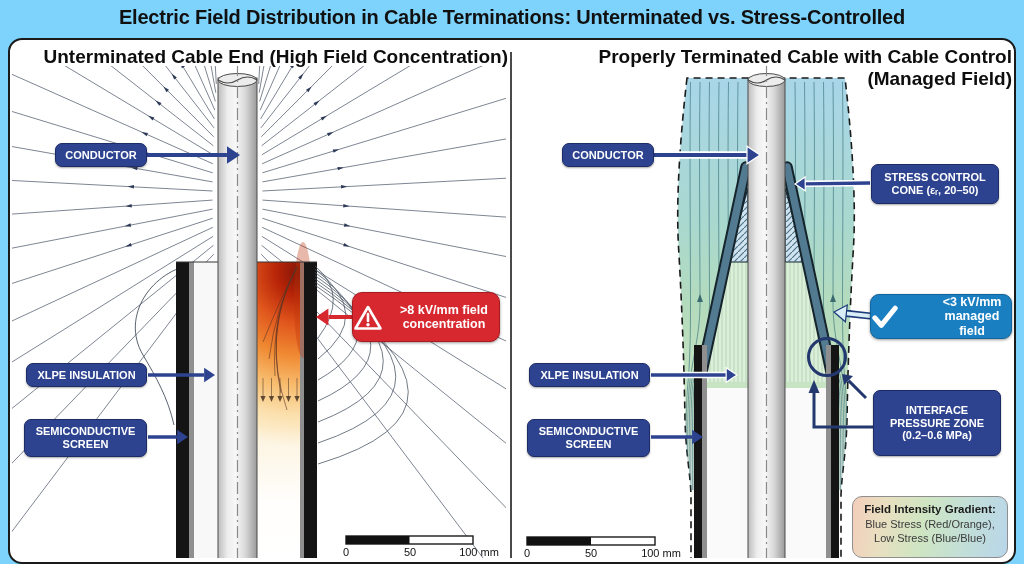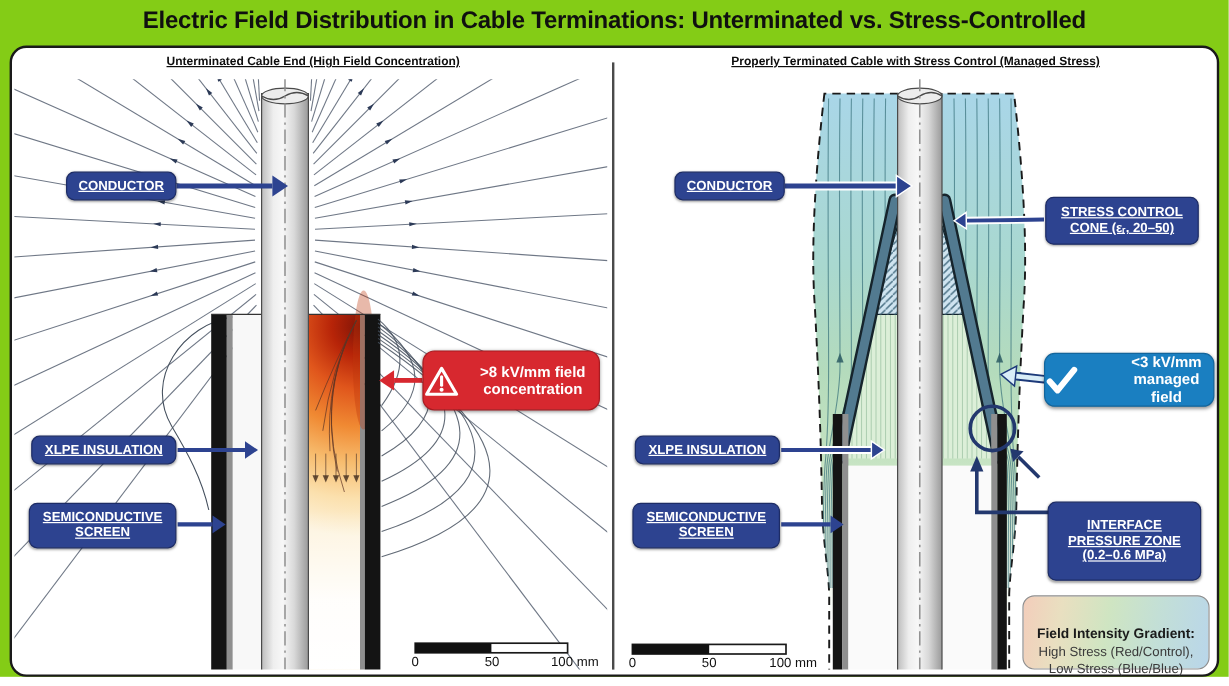--- a/index.html
+++ b/index.html
@@ -1,40 +1,40 @@
 <!DOCTYPE html>
 <html><head>
 <meta charset="utf-8">
 <style>
   html,body{margin:0;padding:0;background:#fff;width:1024px;height:572px;overflow:hidden;
     font-family:"Liberation Sans","DejaVu Sans",sans-serif;}
-  .stage{position:relative;width:1024px;height:564px;background:#84cc16;}
+  .stage{position:relative;width:1024px;height:564px;background:#7dd3fc;}
   .main-title{position:absolute;top:6px;left:0;width:1024px;text-align:center;
     font-size:20px;font-weight:bold;color:#101010;letter-spacing:-0.2px;}
   .frame{position:absolute;left:8px;top:38px;width:1008px;height:526px;box-sizing:border-box;
     border:2.5px solid #1a1a1a;border-radius:14px;background:#fff;}
   .divider{position:absolute;left:510px;top:52px;width:2px;height:506px;background:#4a4a4a;}
-  .panel-title{position:absolute;top:46px;text-align:center;font-size:10px;font-weight:bold;color:#0d0d0d;text-decoration:underline;}
+  .panel-title{position:absolute;top:46px;text-align:right;font-size:19px;font-weight:bold;color:#0d0d0d;}
   .pt-left{left:14px;width:494px;}
   .pt-right{left:514px;width:498px;}
   svg.diag{position:absolute;}
   .navy-label{position:absolute;display:flex;align-items:center;justify-content:center;text-align:center;
     background:#2d4390;border:1.5px solid #1d2c66;border-radius:7px;color:#fff;
     font-size:11px;font-weight:bold;line-height:1.18;box-sizing:border-box;padding:2px 4px;
-    box-shadow:0 1px 2px rgba(0,0,0,.35);text-decoration:underline;}
+    box-shadow:0 1px 2px rgba(0,0,0,.35);}
   .callout{position:absolute;display:flex;align-items:center;gap:6px;border-radius:10px;color:#fff;
     font-size:12.5px;font-weight:bold;line-height:1.15;box-sizing:border-box;padding:5px 0;
     box-shadow:0 1px 3px rgba(0,0,0,.4);}
   .callout-red{background:#d7282f;border:1.5px solid #a81b21;}
   .callout-blue{background:#1a7fc1;border:1.5px solid #12659c;}
   .callout .txt{flex:1;text-align:center;}
   .legend-box{position:absolute;box-sizing:border-box;border:1.5px solid #8f8f8f;border-radius:10px;
     padding:5px 4px;text-align:center;
     background:linear-gradient(100deg,#f3cdbb 0%,#e9dfc0 20%,#cfe5c2 45%,#c3dfd6 70%,#b9d6ea 100%);}
-  .legend-title{font-size:11.5px;font-weight:bold;color:#1b1b1b;line-height:1.3;margin-top:20px;}
+  .legend-title{font-size:11.5px;font-weight:bold;color:#1b1b1b;line-height:1.3;}
   .legend-line{font-size:11px;color:#3a3a3a;line-height:1.3;}
   .tick{position:absolute;transform:translateX(-50%);font-size:11px;color:#111;white-space:nowrap;}
 </style>
 </head>
 <body>
 
 <div class="stage">
 
   <div class="main-title">Electric Field Distribution in Cable Terminations: Unterminated vs. Stress-Controlled</div>
 
@@ -320,21 +320,21 @@
           <polygon points="703,437 692.15,444.35 692.15,429.65" fill="#2d4390"></polygon>
           <path d="M874 427 L814 427 L814 392" fill="none" stroke="#23386e" stroke-width="3"></path>
           <polygon points="814,380 808.5,393 819.5,393" fill="#23386e"></polygon>
           <line x1="866" y1="398" x2="848.5760930650349" y2="380.5760930650349" stroke="#23386e" stroke-width="3"></line>
           <polygon points="842,374 853.0308657865102,376.12132034355966 844.1213203435597,385.03086578651016" fill="#23386e"></polygon>
         </g>
     </g>
   </svg>
 
   <div class="panel-title pt-left">Unterminated Cable End (High Field Concentration)</div>
-  <div class="panel-title pt-right">Properly Terminated Cable with Stress Control (Managed Stress)</div>
+  <div class="panel-title pt-right">Properly Terminated Cable with Cable Control (Managed Field)</div>
 
   <div class="navy-label" style="left:55px;top:143px;width:92px;height:24px;">CONDUCTOR</div>
   <div class="navy-label" style="left:26px;top:363px;width:121px;height:24px;">XLPE INSULATION</div>
   <div class="navy-label" style="left:24px;top:419px;width:123px;height:38px;">SEMICONDUCTIVE SCREEN</div>
   <div class="callout callout-red" style="left:352px;top:292px;width:148px;height:50px;">
     <svg width="30" height="27" viewBox="0 0 30 27">
       <path d="M15 3 L27.5 24.5 H2.5 Z" fill="none" stroke="#fff" stroke-width="2.6" stroke-linejoin="round"></path>
       <line x1="15" y1="10" x2="15" y2="17" stroke="#fff" stroke-width="2.6" stroke-linecap="round"></line>
       <circle cx="15" cy="20.8" r="1.7" fill="#fff"></circle>
     </svg>
@@ -344,25 +344,25 @@
   <div class="navy-label" style="left:562px;top:143px;width:92px;height:24px;">CONDUCTOR</div>
   <div class="navy-label" style="left:871px;top:164px;width:128px;height:40px;">STRESS CONTROL CONE (εᵣ, 20–50)</div>
   <div class="callout callout-blue" style="left:870px;top:294px;width:142px;height:45px;border-radius:9px;gap:34px;">
     <svg width="28" height="24" viewBox="0 0 30 26">
       <path d="M4 14 L11 22 L26 3.5" fill="none" stroke="#fff" stroke-width="5.5" stroke-linecap="round" stroke-linejoin="round"></path>
     </svg>
     <div class="txt">&lt;3 kV/mm managed field</div>
   </div>
   <div class="navy-label" style="left:529px;top:363px;width:121px;height:24px;">XLPE INSULATION</div>
   <div class="navy-label" style="left:527px;top:419px;width:123px;height:38px;">SEMICONDUCTIVE SCREEN</div>
-  <div class="navy-label" style="left:873px;top:390px;width:128px;height:66px;margin-top:28px;">INTERFACE PRESSURE ZONE (0.2–0.6 MPa)</div>
+  <div class="navy-label" style="left:873px;top:390px;width:128px;height:66px;">INTERFACE PRESSURE ZONE (0.2–0.6 MPa)</div>
 
   <div class="legend-box" style="left:852px;top:496px;width:156px;height:62px;">
     <div class="legend-title">Field Intensity Gradient:</div>
-    <div class="legend-line">High Stress (Red/Control),</div>
+    <div class="legend-line">Blue Stress (Red/Orange),</div>
     <div class="legend-line">Low Stress (Blue/Blue)</div>
   </div>
 
   <div class="tick" style="left:346px;top:546px;">0</div>
   <div class="tick" style="left:410px;top:546px;">50</div>
   <div class="tick" style="left:479px;top:546px;">100 mm</div>
   <div class="tick" style="left:527px;top:547px;">0</div>
   <div class="tick" style="left:591px;top:547px;">50</div>
   <div class="tick" style="left:661px;top:547px;">100 mm</div>
 

